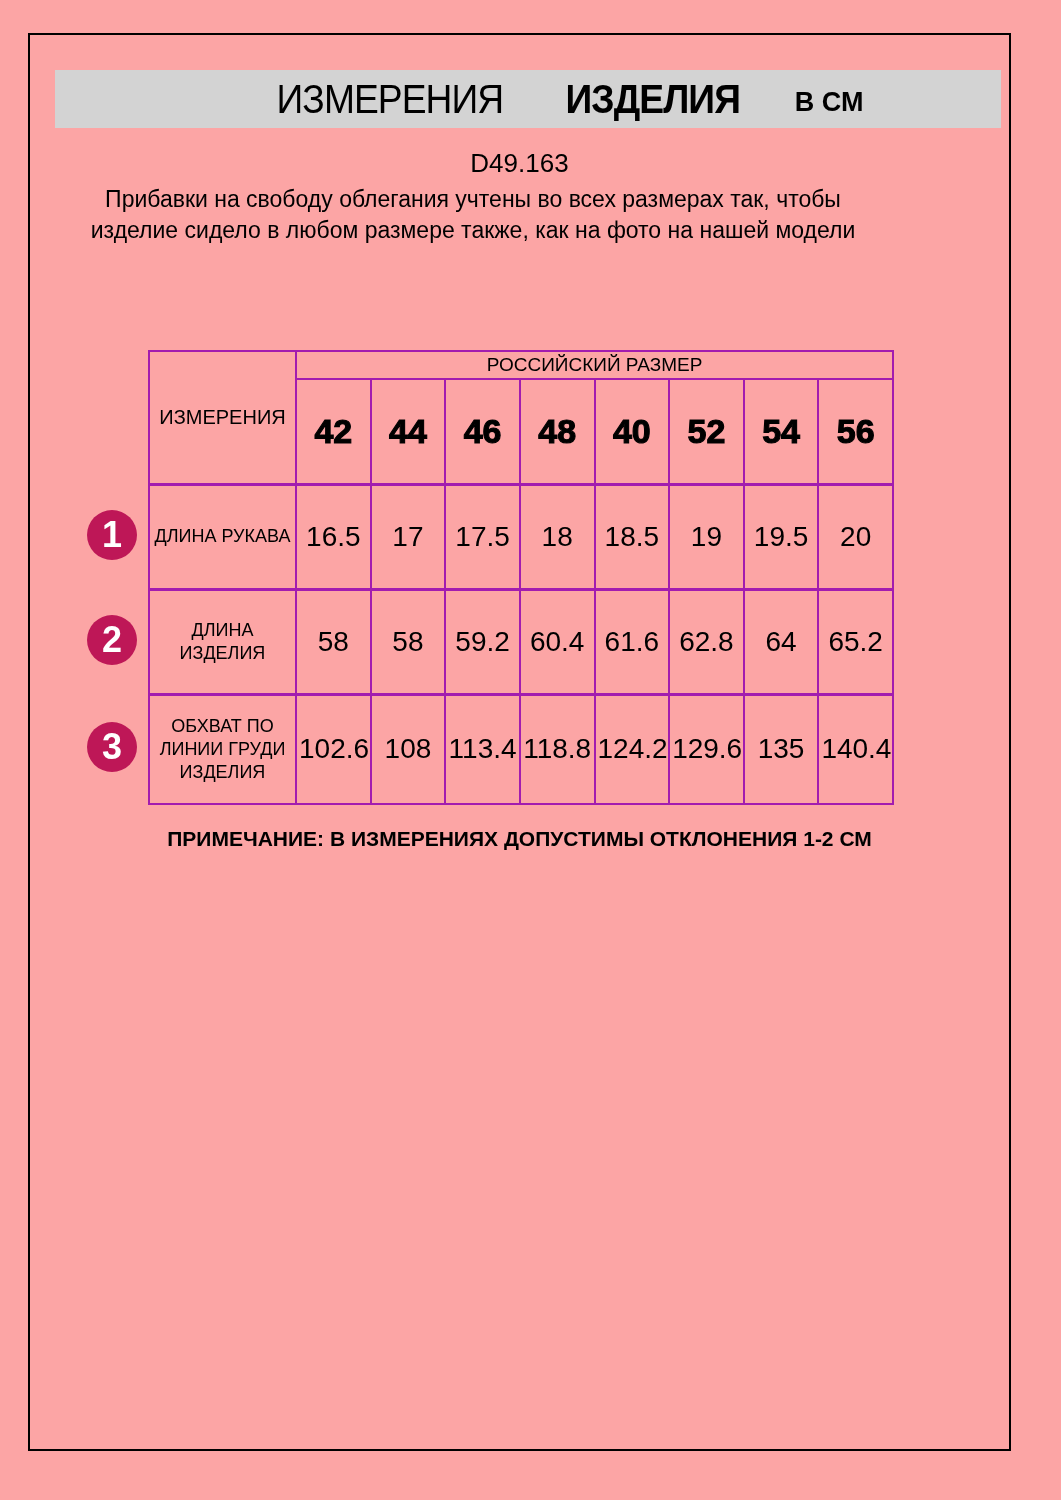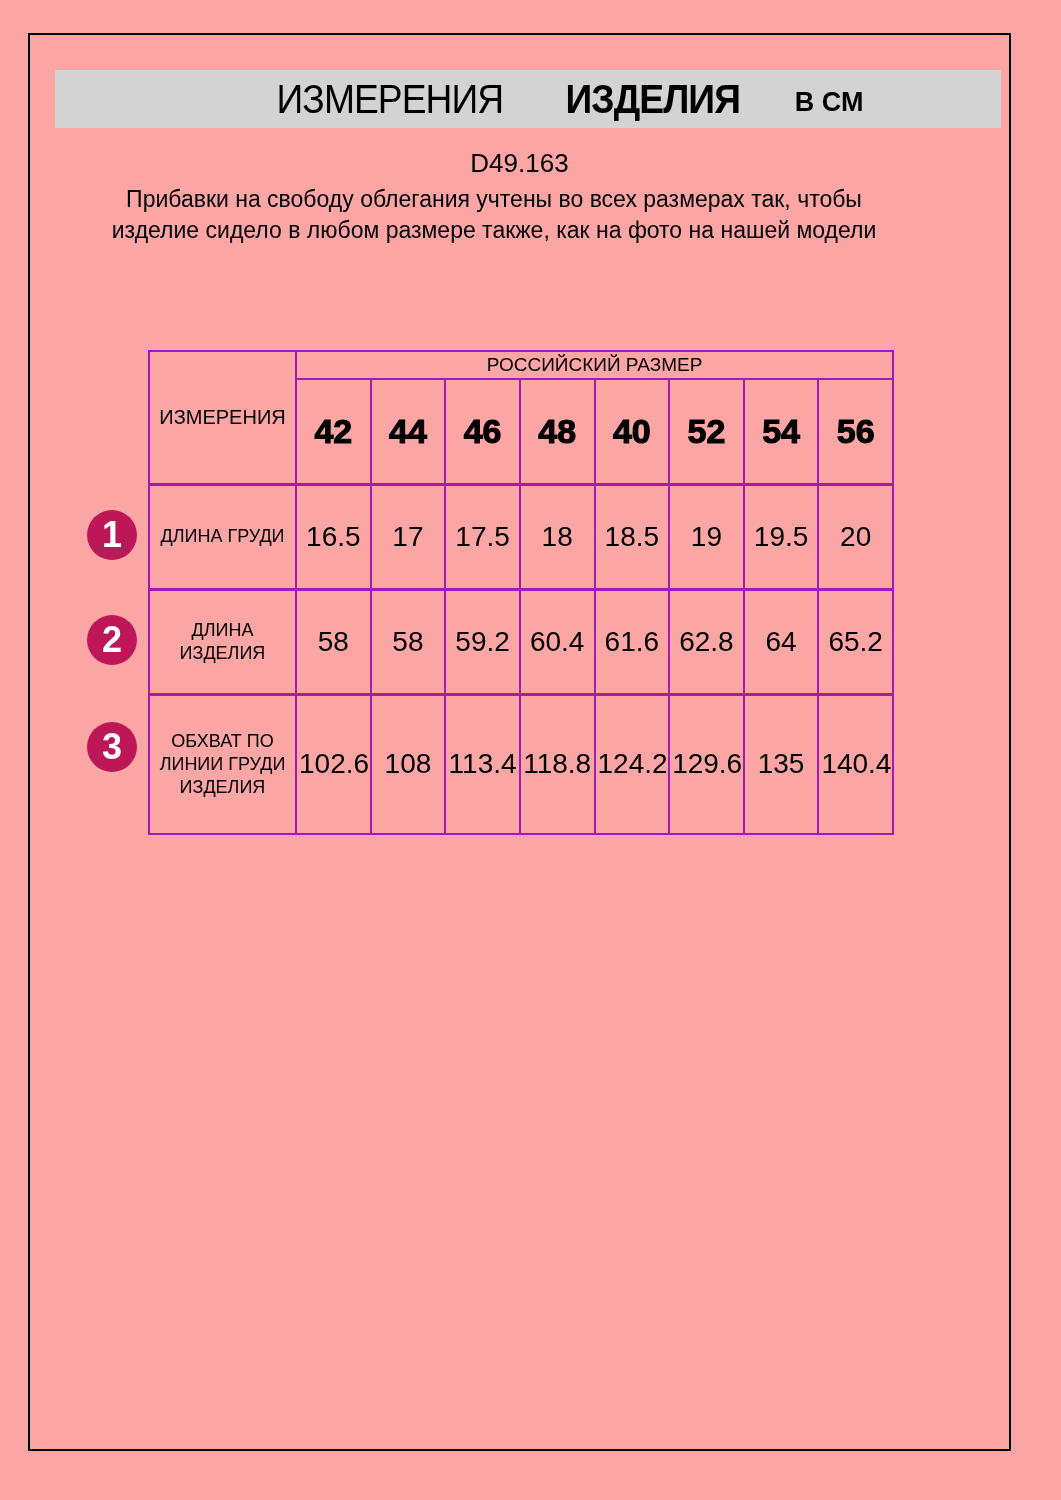--- a/index.html
+++ b/index.html
@@ -51,21 +51,21 @@
   
   .product-code {
     position:absolute;
     left:28px; top:148px;
     width:983px;
     text-align:center;
     font-size:26px;
   }
   .description-wrap {
     position:absolute;
-    left:44px; top:184px;
+    left:23px; top:184px;
     width:900px;
   }
   .description {
     width:800px;
     margin:0 auto;
     text-align:center;
     font-size:23px;
     line-height:31px;
   }
   
@@ -81,21 +81,21 @@
     text-align:center;
     vertical-align:middle;
     padding:2px;
     overflow:hidden;
   }
   .size-table tr.row-data td { border-top-width:3px; }
   .row-group-label { height:27px; }
   .row-sizes  { height:105px;margin-top:48px; }
   .row-data-1 { height:105px; }
   .row-data-2 { height:105px; }
-  .row-data-3 { height:140px;border-radius:12px; }
+  .row-data-3 { height:110px;border-radius:12px; }
   .corner-cell { font-size:20px; font-weight:normal; }
   .group-label-cell { font-size:19px; font-weight:normal; }
   .size-cell {
     font-size:34px;
     font-weight:bold;
     -webkit-text-stroke:1.1px #000;
   }
   .label-cell {
     font-size:18px;
     white-space:pre-line;
@@ -168,21 +168,21 @@
         <td class="size-cell">42</td>
         <td class="size-cell">44</td>
         <td class="size-cell">46</td>
         <td class="size-cell">48</td>
         <td class="size-cell">40</td>
         <td class="size-cell">52</td>
         <td class="size-cell">54</td>
         <td class="size-cell">56</td>
       </tr>
       <tr class="row-data row-data-1">
-        <td class="label-cell">ДЛИНА ГРУДИ</td>
+        <td class="label-cell">ДЛИНА РУКАВА</td>
         <td class="value-cell">16.5</td>
         <td class="value-cell">17</td>
         <td class="value-cell">17.5</td>
         <td class="value-cell">18</td>
         <td class="value-cell">18.5</td>
         <td class="value-cell">19</td>
         <td class="value-cell">19.5</td>
         <td class="value-cell">20</td>
       </tr>
       <tr class="row-data row-data-2">
@@ -210,14 +210,15 @@
         <td class="value-cell">135</td>
         <td class="value-cell">140.4</td>
       </tr>
     </tbody>
   </table>
 
   <div class="badge badge-1" style="background-color: rgb(190, 23, 87);">1</div>
   <div class="badge badge-2" style="background-color: rgb(190, 23, 87);">2</div>
   <div class="badge badge-3" style="background-color: rgb(190, 23, 87);">3</div>
 
+  <div class="note">ПРИМЕЧАНИЕ: В ИЗМЕРЕНИЯХ ДОПУСТИМЫ ОТКЛОНЕНИЯ 1-2 СМ</div>
 
 </div>
 
 </body></html>

